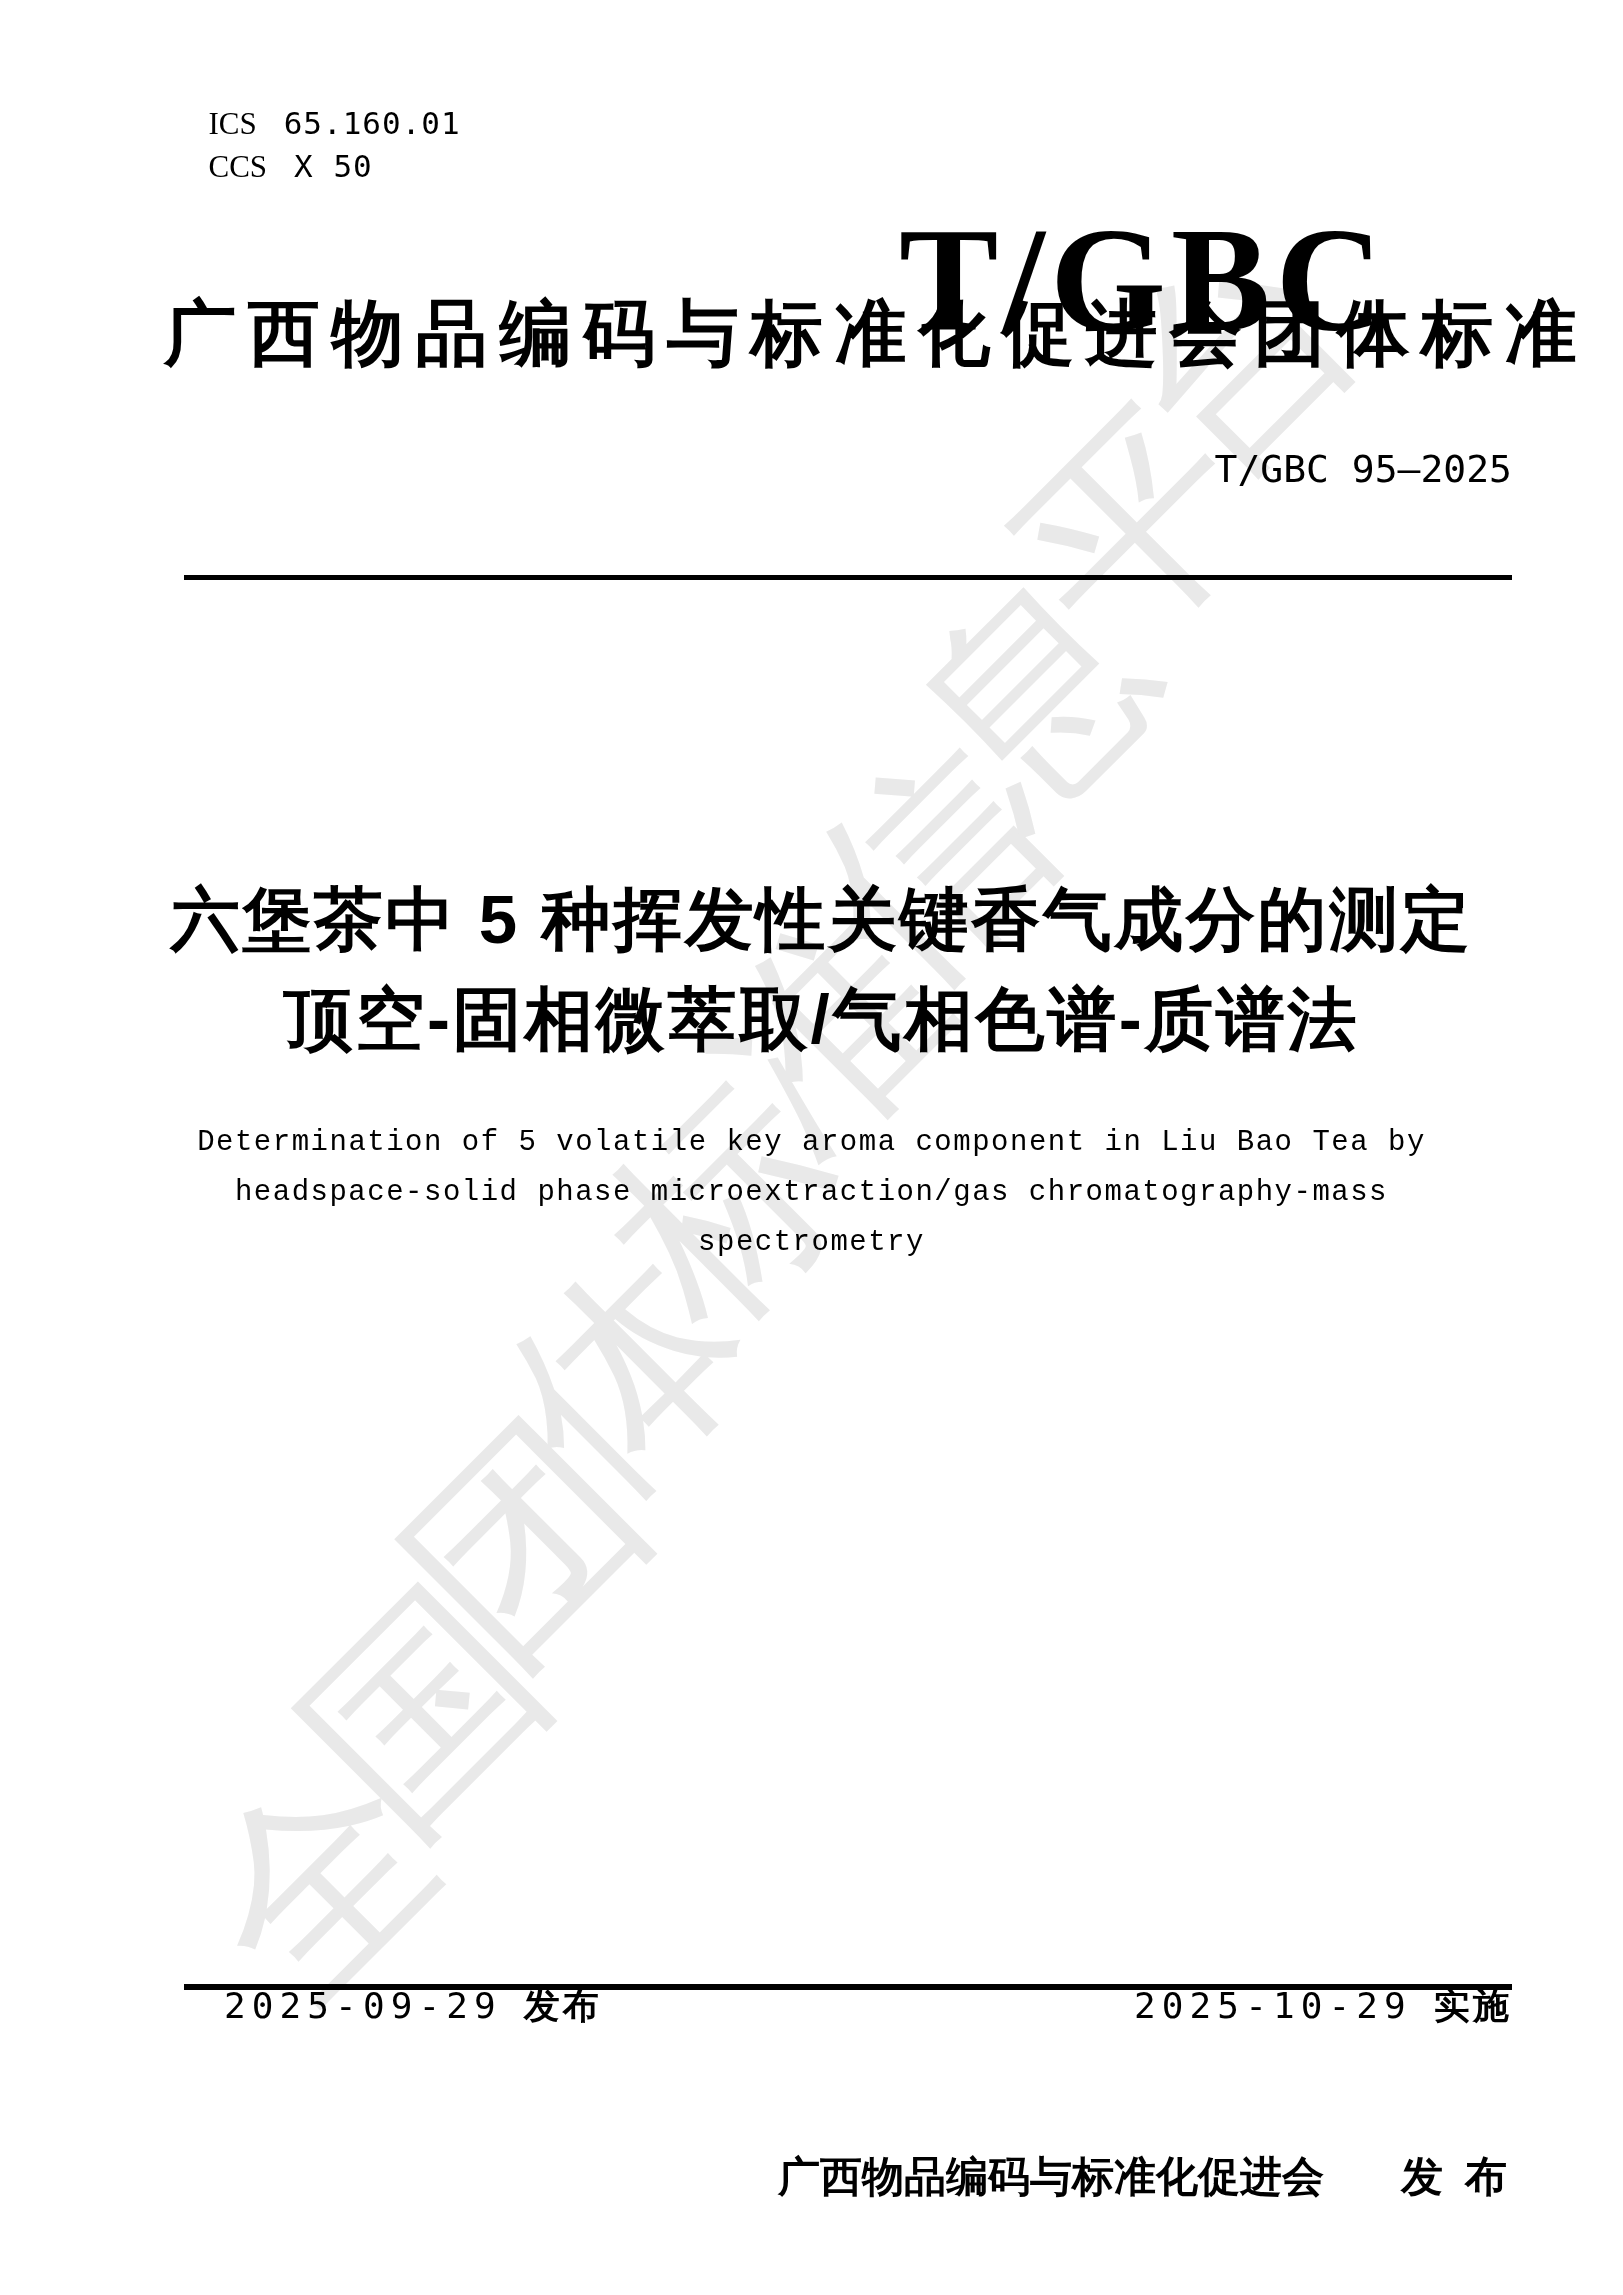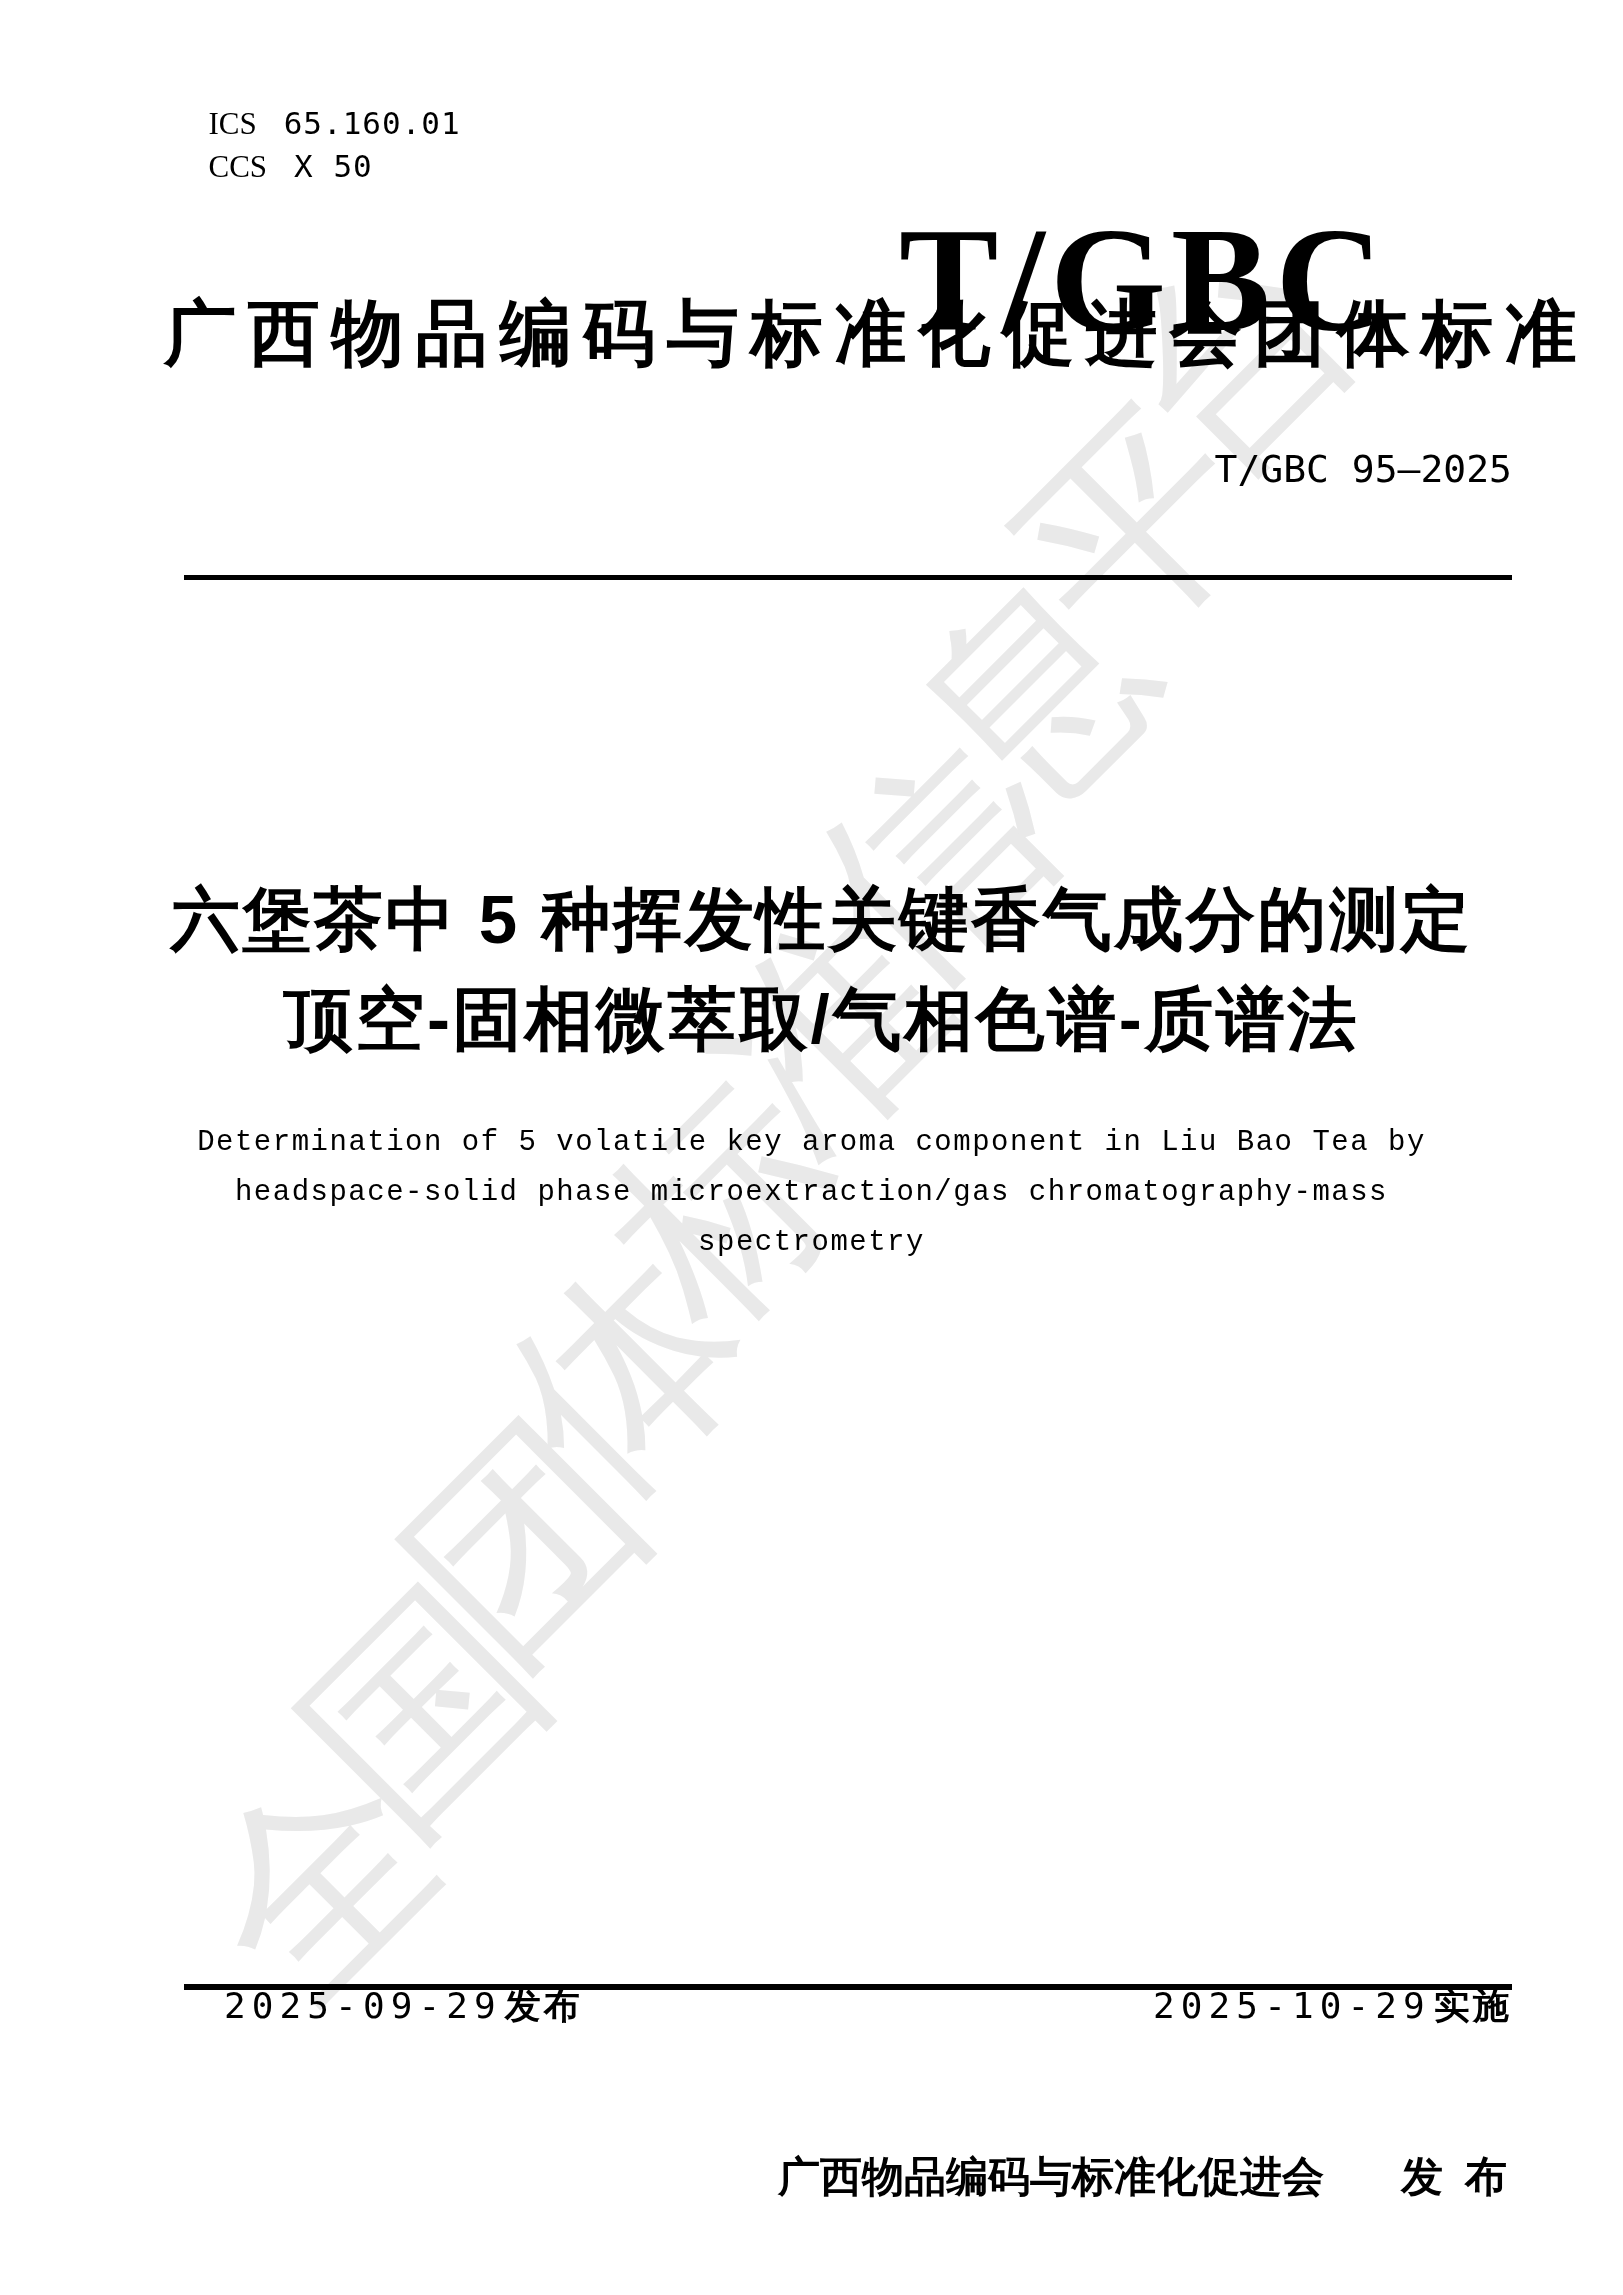--- a/index.html
+++ b/index.html
@@ -130,21 +130,21 @@
     white-space: pre;
   }
   #date-issue { left: 184px; }
   #date-impl  { right: 111px; }
   .date-group .date {
     font-family: "DejaVu Sans Mono", "Liberation Mono", monospace;
     letter-spacing: 6.1px;
   }
   .date-group .date-label {
     font-weight: bold;
-    margin-left: 3px;
+    margin-left: 22px;
     letter-spacing: 3.1px;
   }
   
   #publisher-line {
     position: absolute;
     left: 184px;
     right: 111px;
     top: 2095px;
     text-align: right;
     font-weight: bold;

